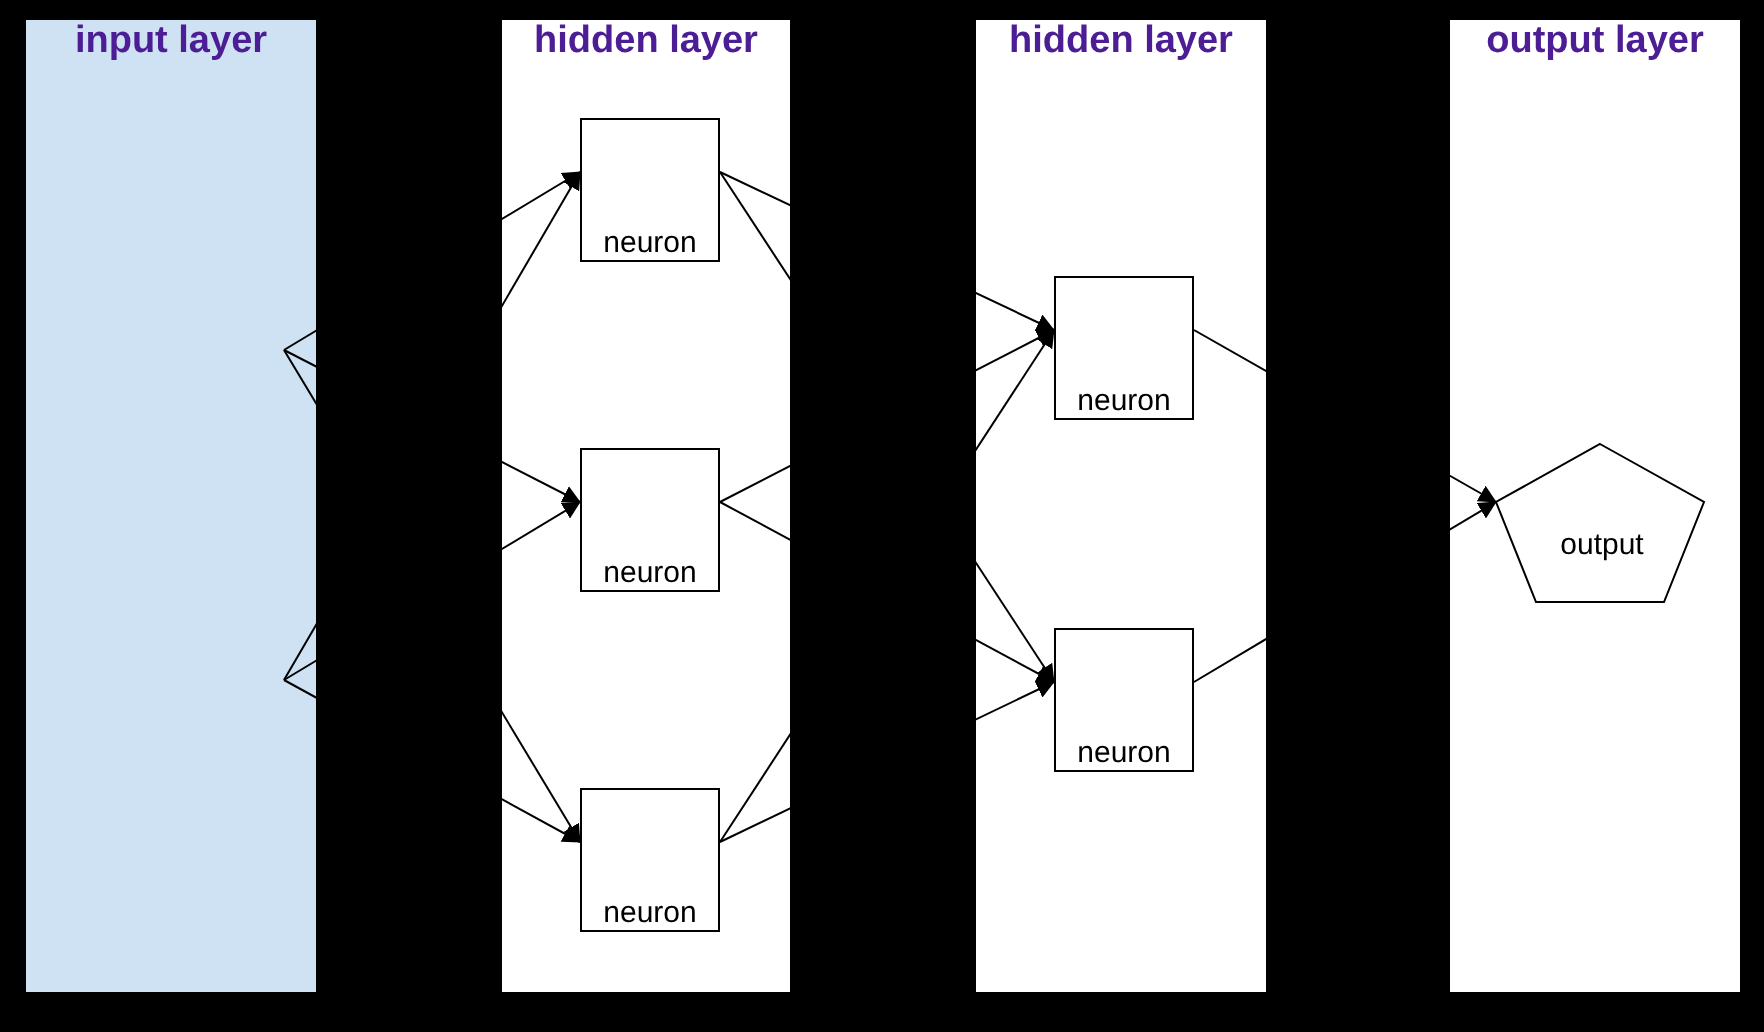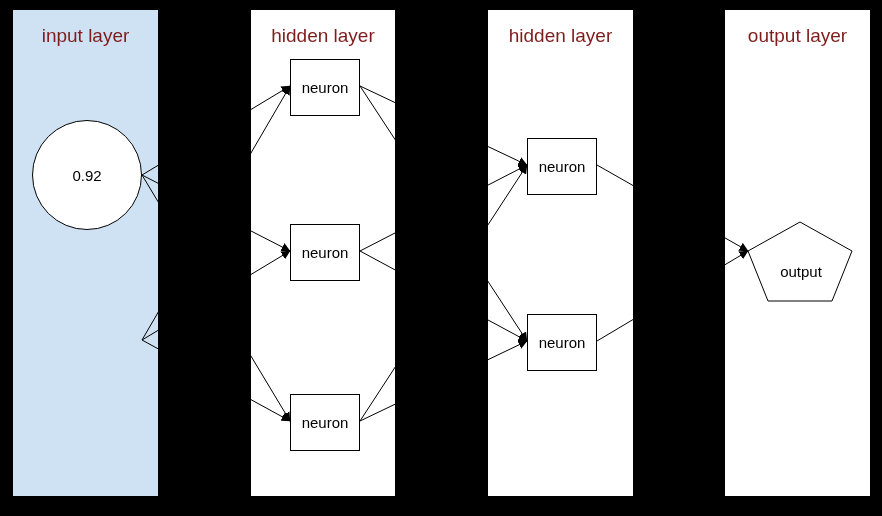--- a/index.html
+++ b/index.html
@@ -16,25 +16,24 @@
     top: 10px;
     height: 486px;
     background: #fff;
   }
   .panel-input   { left: 13px;  width: 145px; }
   .panel-hidden1 { left: 251px; width: 144px; }
   .panel-hidden2 { left: 488px; width: 145px; }
   .panel-output  { left: 725px; width: 145px; }
   .panel-title {
     margin: 0;
-    padding-top: 15px;
     text-align: center;
     font-size: 19px;
-    font-weight: normal;
-    color: #7f1d1d;
+    font-weight: bold;
+    color: #4c1d95;
     line-height: 1.2;
   }
   .node-circle {
     position: absolute;
     width: 110px;
     height: 110px;
     border: 1px solid #000;
     border-radius: 50%;
     background: #fff;
     box-sizing: border-box;
@@ -42,26 +41,26 @@
     align-items: center;
     justify-content: center;
     font-size: 15px;
     color: #000;
   }
   .circle-0 { left: 19px; top: 110px; }
   .circle-1 { left: 19px; top: 275px; }
   .node-rect {
     position: absolute;
     width: 70px;
-    height: 57px;
+    height: 72px;
     border: 1px solid #000;
     background: #fff;
     box-sizing: border-box;
     display: flex;
-    align-items: center;
+    align-items: flex-end;
     justify-content: center;
     font-size: 15px;
     color: #000;
   }
   .h1-0 { left: 39px; top: 49px; }
   .h1-1 { left: 39px; top: 214px; }
   .h1-2 { left: 39px; top: 384px; }
   .h2-0 { left: 39px; top: 128px; }
   .h2-1 { left: 39px; top: 304px; }
   .edges-overlay {
@@ -78,23 +77,20 @@
     fill: #000;
   }
 </style>
 </head>
 <body>
 
 <div class="canvas">
 
   <section class="panel panel-input" style="background: rgb(207, 226, 243);">
     <h2 class="panel-title">input layer</h2>
-    <div class="node-circle circle-0">
-      <span>0.92</span>
-    </div>
   </section>
 
   <section class="panel panel-hidden1" style="background: rgb(255, 255, 255);">
     <h2 class="panel-title">hidden layer</h2>
     <div class="node-rect h1-0">
       <span>neuron</span>
     </div>
     <div class="node-rect h1-1">
       <span>neuron</span>
     </div>

